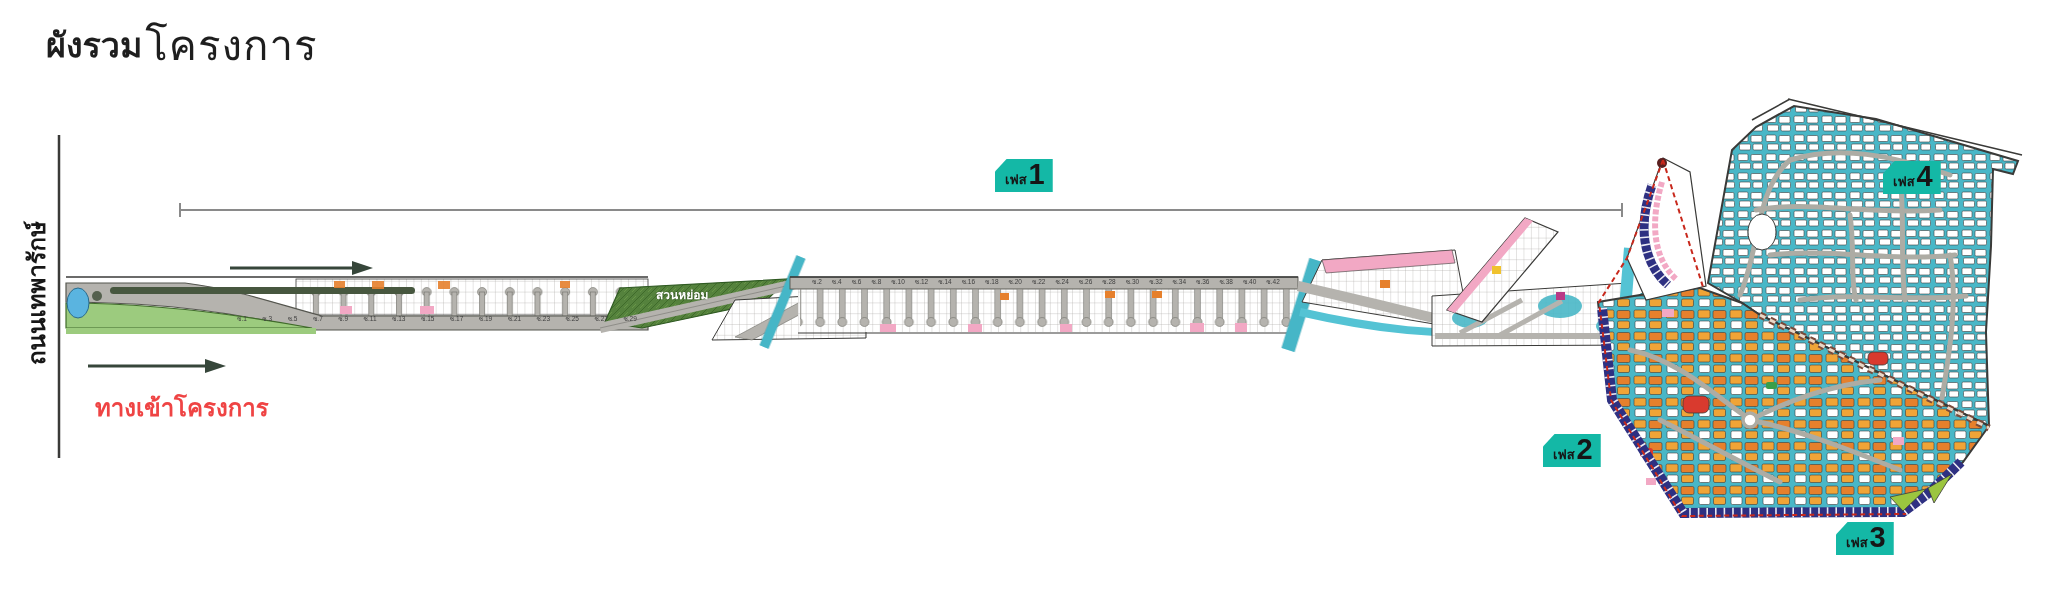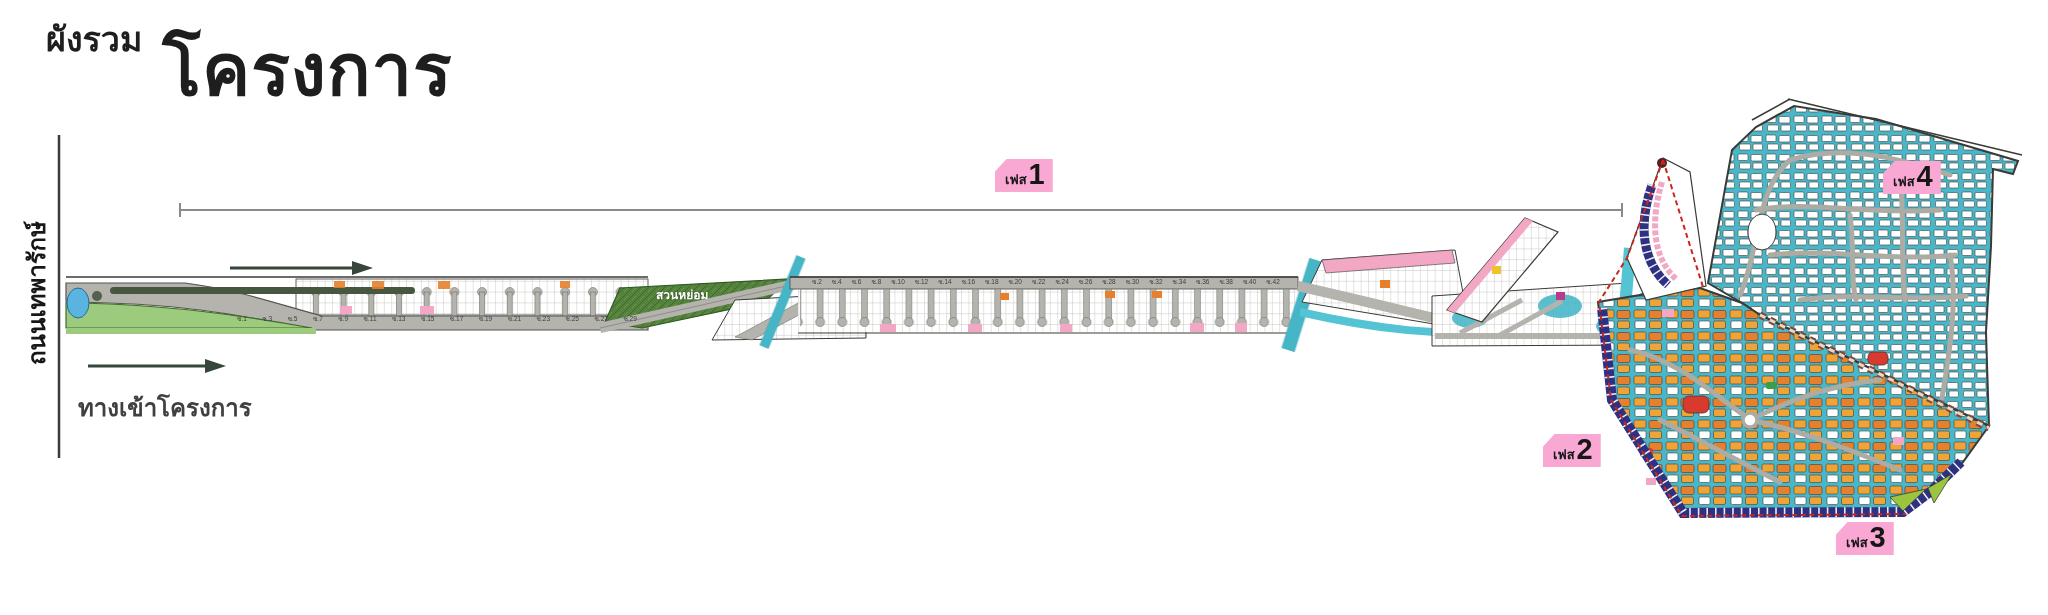--- a/index.html
+++ b/index.html
@@ -1,27 +1,27 @@
 <!DOCTYPE html>
 <html><head>
 <meta charset="utf-8">
 <style>
   html,body{margin:0;padding:0;background:#fff;}
   .stage{position:relative;width:2048px;height:615px;background:#fff;overflow:hidden;
          font-family:"Liberation Sans","DejaVu Sans",sans-serif;color:#1f1f1f;}
   svg{position:absolute;left:0;top:0;}
-  .title{position:absolute;left:46px;top:12px;display:flex;align-items:flex-start;gap:20px;color:#1e1e1e;}
+  .title{position:absolute;left:46px;top:12px;display:flex;align-items:center;gap:3px;color:#1e1e1e;}
   .title .t-small{font-size:34px;font-weight:600;}
-  .title .t-large{font-size:72px;font-weight:700;letter-spacing:1px;}
+  .title .t-large{font-size:42px;font-weight:400;letter-spacing:1px;}
   .road-label{position:absolute;left:-55px;top:280px;width:170px;height:26px;text-align:center;
               transform:rotate(-90deg);font-size:24px;font-weight:700;color:#171717;}
-  .entrance-label{position:absolute;left:78px;top:388px;font-size:24px;font-weight:700;color:#404040;}
+  .entrance-label{position:absolute;left:95px;top:388px;font-size:24px;font-weight:700;color:#ef4444;}
   .garden-label{position:absolute;left:644px;top:285px;font-size:12px;font-weight:700;color:#ffffff;
                 text-shadow:0 0 2px rgba(0,0,0,.45);margin-left:12px;}
-  .tag{position:absolute;background:#f9a8d4;display:flex;align-items:baseline;gap:2px;
+  .tag{position:absolute;background:#14b8a6;display:flex;align-items:baseline;gap:2px;
        padding:1px 8px 2px 10px;clip-path:polygon(0 38%,20% 0,100% 0,100% 100%,0 100%);}
   .tag .tag-pre{font-size:13px;font-weight:600;color:#161616;}
   .tag .tag-num{font-size:29px;font-weight:600;line-height:1;color:#161616;}
   .soi-row{position:absolute;display:flex;justify-content:space-between;color:#3f3f3f;
            font-size:6.5px;line-height:1;}
   .soi-row span{flex:0 0 auto;}
   .soi-top{left:812px;top:279px;width:468px;}
   .soi-bottom{left:237px;top:316px;width:400px;}
 </style>
 </head>

